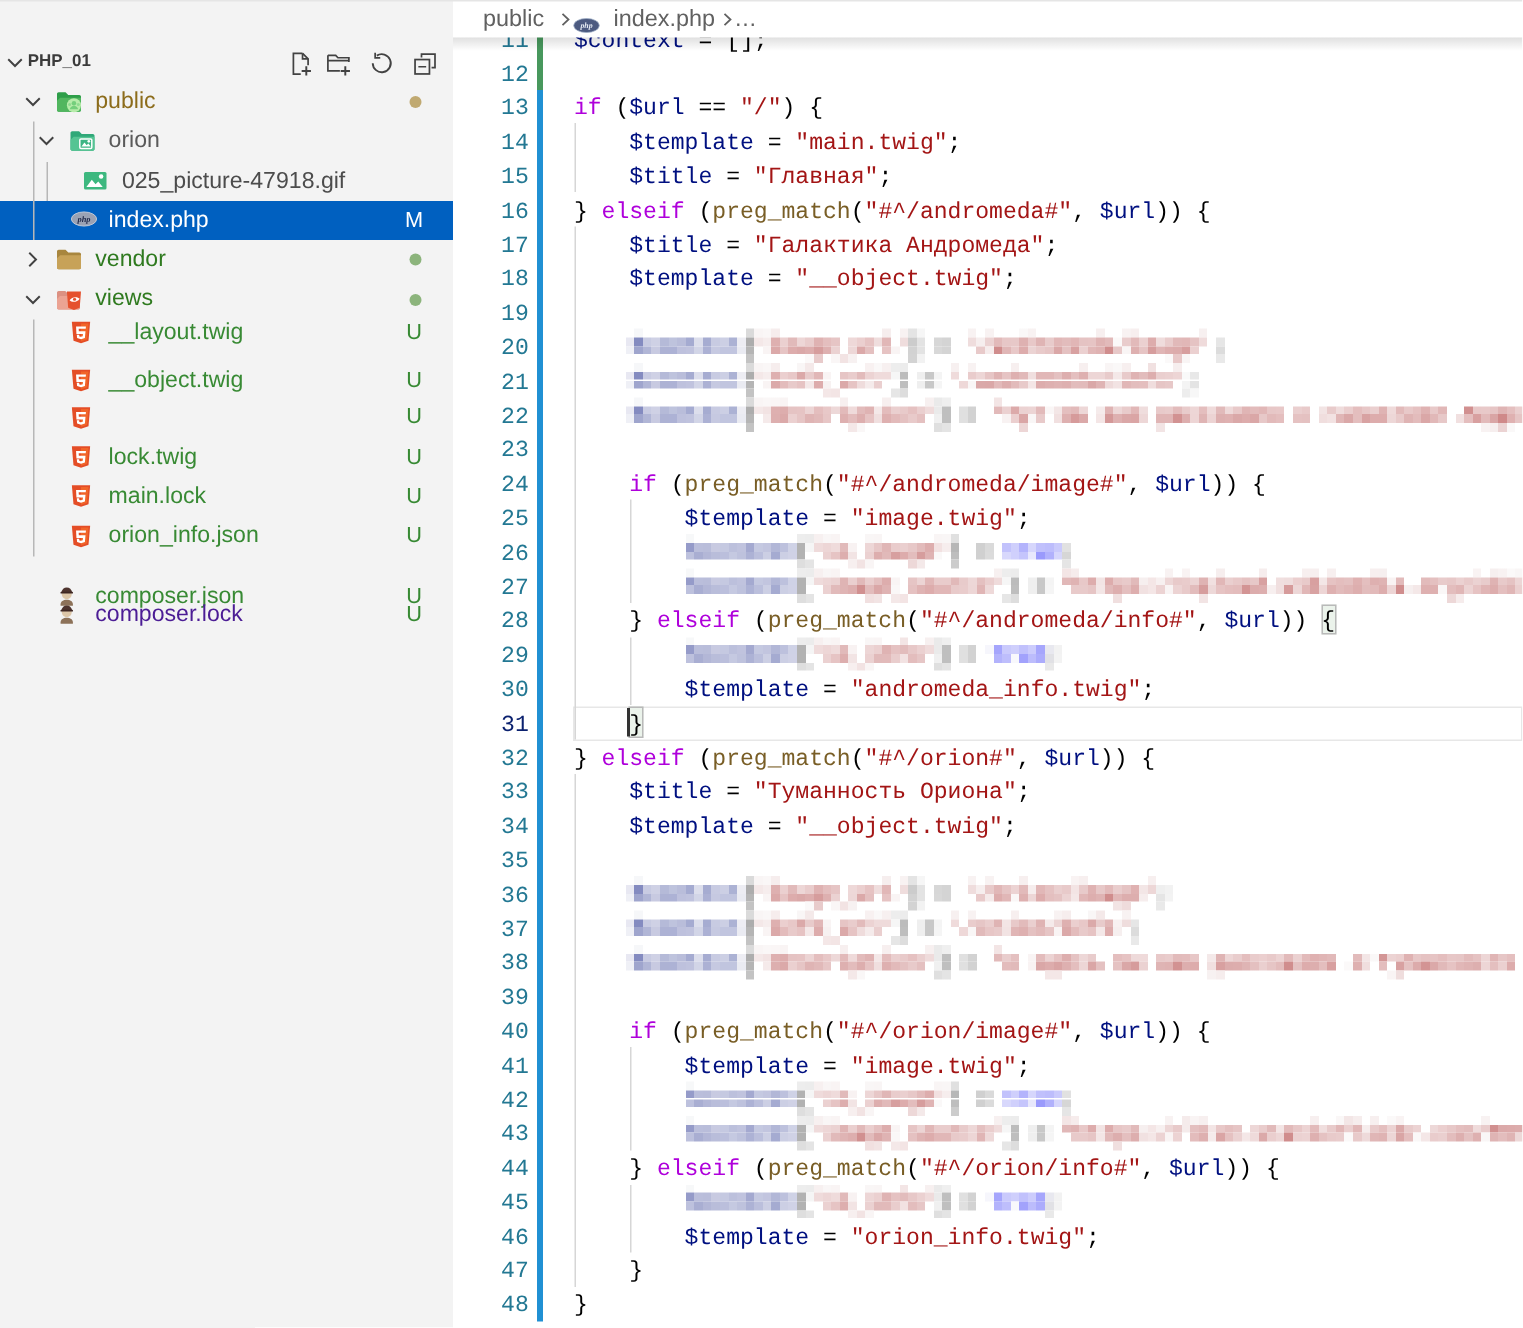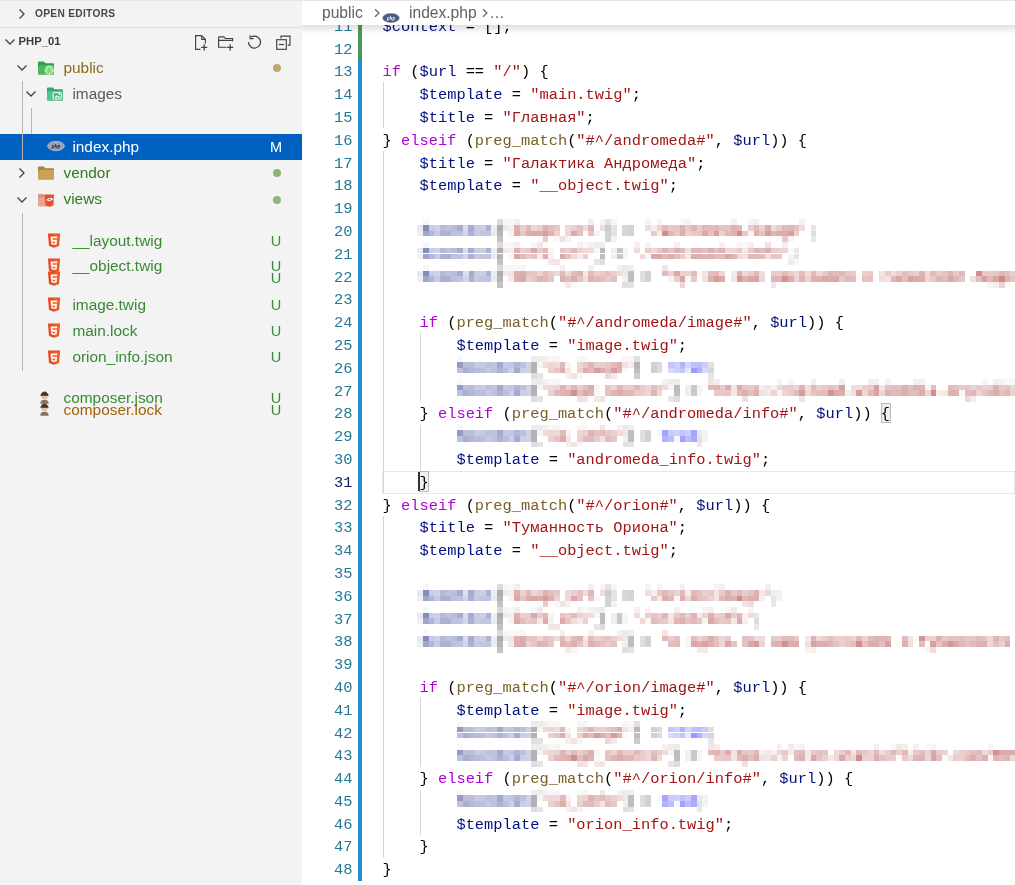--- a/index.html
+++ b/index.html
@@ -89,26 +89,20 @@
           <text x="9" y="6.9" font-family="Liberation Serif" font-style="italic" font-weight="bold" font-size="5.2" fill="#e8edf5" text-anchor="middle">php</text>
         </svg></span>
      <span style="position:absolute;left:89px;top:0;line-height:26px;white-space:nowrap">index.php</span>
      <svg style="position:absolute;left:157px;top:5px" width="16" height="16" viewBox="0 0 16 16">
         <path d="M6 4.2 10 8 6 11.8" fill="none" stroke="#616161" stroke-width="1.2"></path>
       </svg>
      <span style="position:absolute;left:170px;top:0;line-height:25px;letter-spacing:.5px">...</span>
   </div>
 </div>
 <div id="side">
-  <div style="position:absolute;left:0;top:0;width:302px;height:27px;border-bottom:1px solid #e0e0e0">
-    <svg style="position:absolute;left:14px;top:5.5px" width="16" height="16" viewBox="0 0 16 16">
-        <path d="M5.5 3.5 10 8 5.5 12.5" fill="none" stroke="#424242" stroke-width="1.3"></path>
-      </svg>
-    <span style="position:absolute;left:35px;top:0;line-height:27px;font-size:10.2px;font-weight:bold;color:#474747;letter-spacing:.3px">OPEN EDITORS</span>
-  </div>
   <div style="position:absolute;left:0;top:28px;width:302px;height:27px">
     <svg style="position:absolute;left:2px;top:5.5px" width="16" height="16" viewBox="0 0 16 16">
         <path d="M3.5 5.5 8 10 12.5 5.5" fill="none" stroke="#424242" stroke-width="1.3"></path>
       </svg>
     <span style="position:absolute;left:18.5px;top:0;line-height:27px;font-size:11.3px;font-weight:bold;color:#3b3b3b">PHP_01</span>
     <span style="position:absolute;left:192px;top:5.5px"><svg width="17" height="17" viewBox="0 0 17 17" fill="none" stroke="#424242" stroke-width="1.15">
 <path d="M9.7 1.6H3.6v13.8h4.9"></path>
           <path d="M9.7 1.6 13.4 5.3v4.2"></path>
           <path d="M9.7 1.6v3.7h3.7"></path>
 <path d="M12.2 10.2v6.2M9.1 13.3h6.2" stroke-width="1.3"></path>
@@ -147,21 +141,29 @@
       <svg style="position:absolute;left:23px;top:5.164999999999999px" width="16" height="16" viewBox="0 0 16 16">
         <path d="M3.5 5.5 8 10 12.5 5.5" fill="none" stroke="#424242" stroke-width="1.3"></path>
       </svg>
       <span style="position:absolute;left:45.5px;top:4.164999999999999px;width:18px;height:18px"><svg width="18" height="18" viewBox="0 0 18 18">
           <path d="M1 3.6c0-.6.5-1.1 1.1-1.1h4.6l1.8 1.8h7.4c.6 0 1.1.5 1.1 1.1v9c0 .6-.5 1.1-1.1 1.1H2.1c-.6 0-1.1-.5-1.1-1.1z" fill="#2fa878"></path>
           <path d="M3.1 6.1H17v8.3c0 .6-.5 1.1-1.1 1.1H2.1c-.6 0-1.1-.5-1.1-1.1V8.2z" fill="#55c493"></path>
           <rect x="7.2" y="7.6" width="8" height="6.4" rx=".8" fill="#3eb585" stroke="#fff" stroke-width="1"></rect>
           <path d="M8.3 12.6 10.3 10l1.5 1.8 1.1-1.1 1.6 1.9z" fill="#fff"></path>
           <circle cx="13.2" cy="9.2" r=".9" fill="#fff"></circle>
         </svg></span>
-      <span style="position:absolute;left:72.4px;top:0;line-height:26.33px;color:#5a5a5a;white-space:nowrap">images</span>
+      <span style="position:absolute;left:72.4px;top:0;line-height:26.33px;color:#5a5a5a;white-space:nowrap">orion</span>
+    </div>
+<div style="position:absolute;left:0;top:107.5px;width:302px;height:26.33px;font-size:15.4px">
+      <span style="position:absolute;left:54.5px;top:4.164999999999999px;width:18px;height:18px"><svg width="17" height="17" viewBox="0 0 17 17">
+          <rect x="1" y="2.6" width="15" height="11.8" rx="1" fill="#3db87f"></rect>
+          <circle cx="12.4" cy="5.6" r="1.5" fill="#fff"></circle>
+          <path d="M2.6 12.6 6.2 7.8l2.5 3.1 1.8-1.9 3 3.6z" fill="#fff"></path>
+        </svg></span>
+      <span style="position:absolute;left:81.3px;top:0;line-height:26.33px;color:#4c4c4c;white-space:nowrap">025_picture-47918.gif</span>
     </div>
 <div style="position:absolute;left:0;top:133.8px;width:302px;height:26.33px;background:#0060c0;font-size:15.4px">
       <span style="position:absolute;left:46.5px;top:4.164999999999999px;width:18px;height:18px"><svg width="18" height="16" viewBox="0 0 18 16">
           <ellipse cx="9" cy="8" rx="8.4" ry="4.7" fill="#9aa2b4" stroke="#c9cfda" stroke-width=".6"></ellipse>
           <text x="9" y="10" font-family="Liberation Serif" font-style="italic" font-weight="bold" font-size="5.6" fill="#20294a" text-anchor="middle">php</text>
         </svg></span>
       <span style="position:absolute;left:72.4px;top:0;line-height:26.33px;color:#ffffff;white-space:nowrap">index.php</span>
       <span style="position:absolute;left:268px;top:0;width:16px;text-align:center;line-height:26.33px;color:#ffffff;font-size:14.5px">M</span>
     </div>
 <div style="position:absolute;left:0;top:160.1px;width:302px;height:26.33px;font-size:15.4px">
@@ -182,30 +184,30 @@
       <span style="position:absolute;left:36.5px;top:4.164999999999999px;width:18px;height:18px"><svg width="19" height="19" viewBox="0 0 19 19">
           <path d="M1 4.1c0-.6.5-1.1 1.1-1.1h4.4l1.7 1.7h7c.6 0 1.1.5 1.1 1.1v8.4c0 .6-.5 1.1-1.1 1.1H2.1c-.6 0-1.1-.5-1.1-1.1z" fill="#dc9182"></path>
           <path d="M3 6.4h13.3v7.8c0 .6-.5 1.1-1.1 1.1H2.1c-.6 0-1.1-.5-1.1-1.1V8.4z" fill="#eba393"></path>
           <path d="M7.6 3.4h9.4l-.85 10.8-3.85 1.5-3.85-1.5z" fill="#e5512e"></path>
           <path d="M9.4 9.1c1-1.3 2.3-2 3.9-2 1.3 0 2.2.4 2.8 1-1 1.4-2.3 2.1-3.9 2.1-1.2 0-2.1-.4-2.8-1.1z" fill="#fff"></path>
           <ellipse cx="12.7" cy="8.6" rx="1.1" ry=".9" fill="#e5512e"></ellipse>
         </svg></span>
       <span style="position:absolute;left:63.5px;top:0;line-height:26.33px;color:#2f7a1f;white-space:nowrap">views</span>
       <span style="position:absolute;left:273px;top:9.165px;width:8px;height:8px;border-radius:50%;background:#8cb47c"></span>
     </div>
-<div style="position:absolute;left:0;top:228px;width:302px;height:26.33px;font-size:15.4px">
+<div style="position:absolute;left:0;top:209px;width:302px;height:26.33px;font-size:15.4px">
       <span style="position:absolute;left:45.5px;top:4.164999999999999px;width:18px;height:18px"><svg width="16" height="17" viewBox="0 0 16 17">
           <path d="M1.9 1.5h12.2l-1.1 12.6-5 1.75-5-1.75z" fill="#e44d26"></path>
           <path d="M8 2.6v12l4.05-1.4.95-10.6z" fill="#f16529"></path>
           <path d="M4.7 4.6h6.6l-.15 1.6H6.45l.1 1.6h4.45l-.4 4.5L8 13.1l-2.6-.8-.2-2.1h1.6l.1 1.05 1.1.3 1.15-.32.15-1.55H4.95z" fill="#fff"></path>
         </svg></span>
       <span style="position:absolute;left:72.4px;top:0;line-height:26.33px;color:#388a34;white-space:nowrap">__layout.twig</span>
       <span style="position:absolute;left:268px;top:0;width:16px;text-align:center;line-height:26.33px;color:#388a34;font-size:14.5px">U</span>
     </div>
-<div style="position:absolute;left:0;top:253px;width:302px;height:26.33px;font-size:15.4px">
+<div style="position:absolute;left:0;top:241px;width:302px;height:26.33px;font-size:15.4px">
       <span style="position:absolute;left:45.5px;top:4.164999999999999px;width:18px;height:18px"><svg width="16" height="17" viewBox="0 0 16 17">
           <path d="M1.9 1.5h12.2l-1.1 12.6-5 1.75-5-1.75z" fill="#e44d26"></path>
           <path d="M8 2.6v12l4.05-1.4.95-10.6z" fill="#f16529"></path>
           <path d="M4.7 4.6h6.6l-.15 1.6H6.45l.1 1.6h4.45l-.4 4.5L8 13.1l-2.6-.8-.2-2.1h1.6l.1 1.05 1.1.3 1.15-.32.15-1.55H4.95z" fill="#fff"></path>
         </svg></span>
       <span style="position:absolute;left:72.4px;top:0;line-height:26.33px;color:#388a34;white-space:nowrap">__object.twig</span>
       <span style="position:absolute;left:268px;top:0;width:16px;text-align:center;line-height:26.33px;color:#388a34;font-size:14.5px">U</span>
     </div>
 <div style="position:absolute;left:0;top:265.4px;width:302px;height:26.33px;font-size:15.4px">
       <span style="position:absolute;left:45.5px;top:4.164999999999999px;width:18px;height:18px"><svg width="16" height="17" viewBox="0 0 16 17">
@@ -214,21 +216,21 @@
           <path d="M4.7 4.6h6.6l-.15 1.6H6.45l.1 1.6h4.45l-.4 4.5L8 13.1l-2.6-.8-.2-2.1h1.6l.1 1.05 1.1.3 1.15-.32.15-1.55H4.95z" fill="#fff"></path>
         </svg></span>
       <span style="position:absolute;left:268px;top:0;width:16px;text-align:center;line-height:26.33px;color:#388a34;font-size:14.5px">U</span>
     </div>
 <div style="position:absolute;left:0;top:291.8px;width:302px;height:26.33px;font-size:15.4px">
       <span style="position:absolute;left:45.5px;top:4.164999999999999px;width:18px;height:18px"><svg width="16" height="17" viewBox="0 0 16 17">
           <path d="M1.9 1.5h12.2l-1.1 12.6-5 1.75-5-1.75z" fill="#e44d26"></path>
           <path d="M8 2.6v12l4.05-1.4.95-10.6z" fill="#f16529"></path>
           <path d="M4.7 4.6h6.6l-.15 1.6H6.45l.1 1.6h4.45l-.4 4.5L8 13.1l-2.6-.8-.2-2.1h1.6l.1 1.05 1.1.3 1.15-.32.15-1.55H4.95z" fill="#fff"></path>
         </svg></span>
-      <span style="position:absolute;left:72.4px;top:0;line-height:26.33px;color:#388a34;white-space:nowrap">image.twig</span>
+      <span style="position:absolute;left:72.4px;top:0;line-height:26.33px;color:#388a34;white-space:nowrap">lock.twig</span>
       <span style="position:absolute;left:268px;top:0;width:16px;text-align:center;line-height:26.33px;color:#388a34;font-size:14.5px">U</span>
     </div>
 <div style="position:absolute;left:0;top:318.1px;width:302px;height:26.33px;font-size:15.4px">
       <span style="position:absolute;left:45.5px;top:4.164999999999999px;width:18px;height:18px"><svg width="16" height="17" viewBox="0 0 16 17">
           <path d="M1.9 1.5h12.2l-1.1 12.6-5 1.75-5-1.75z" fill="#e44d26"></path>
           <path d="M8 2.6v12l4.05-1.4.95-10.6z" fill="#f16529"></path>
           <path d="M4.7 4.6h6.6l-.15 1.6H6.45l.1 1.6h4.45l-.4 4.5L8 13.1l-2.6-.8-.2-2.1h1.6l.1 1.05 1.1.3 1.15-.32.15-1.55H4.95z" fill="#fff"></path>
         </svg></span>
       <span style="position:absolute;left:72.4px;top:0;line-height:26.33px;color:#388a34;white-space:nowrap">main.lock</span>
       <span style="position:absolute;left:268px;top:0;width:16px;text-align:center;line-height:26.33px;color:#388a34;font-size:14.5px">U</span>
@@ -252,20 +254,20 @@
       <span style="position:absolute;left:63.5px;top:0;line-height:26.33px;color:#388a34;white-space:nowrap">composer.json</span>
       <span style="position:absolute;left:268px;top:0;width:16px;text-align:center;line-height:26.33px;color:#388a34;font-size:14.5px">U</span>
     </div>
 <div style="position:absolute;left:0;top:397.1px;width:302px;height:26.33px;font-size:15.4px">
       <span style="position:absolute;left:36.5px;top:4.164999999999999px;width:18px;height:18px"><svg width="15" height="16" viewBox="0 0 15 16">
           <path d="M3.4 13.9c0-2 1.8-3.1 4.1-3.1s4.1 1.1 4.1 3.1v.9H3.4z" fill="#8d7259"></path>
           <circle cx="7.5" cy="7.2" r="3.3" fill="#dcc6a8"></circle>
           <path d="M3.9 5.9C4.2 3.9 5.7 2.6 7.5 2.6s3.3 1.3 3.6 3.3z" fill="#4e342e"></path>
           <rect x="3.3" y="5.5" width="8.4" height="1.2" rx=".6" fill="#3e2723"></rect>
         </svg></span>
-      <span style="position:absolute;left:63.5px;top:0;line-height:26.33px;color:#a16207;white-space:nowrap">composer.lock</span>
+      <span style="position:absolute;left:63.5px;top:0;line-height:26.33px;color:#4c1d95;white-space:nowrap">composer.lock</span>
       <span style="position:absolute;left:268px;top:0;width:16px;text-align:center;line-height:26.33px;color:#388a34;font-size:14.5px">U</span>
     </div>
   <div style="position:absolute;left:21.5px;top:81.1px;width:1px;height:79.0px;background:#b7b7b7"></div>
     <div style="position:absolute;left:30.5px;top:107.5px;width:1px;height:26.3px;background:#b7b7b7"></div>
     <div style="position:absolute;left:21.5px;top:212.8px;width:1px;height:158.0px;background:#b7b7b7"></div>
 </div>
 <div style="position:absolute;left:0;top:0;width:1015px;height:1px;background:#e5e5e5;z-index:9"></div>
 
 </body></html>

